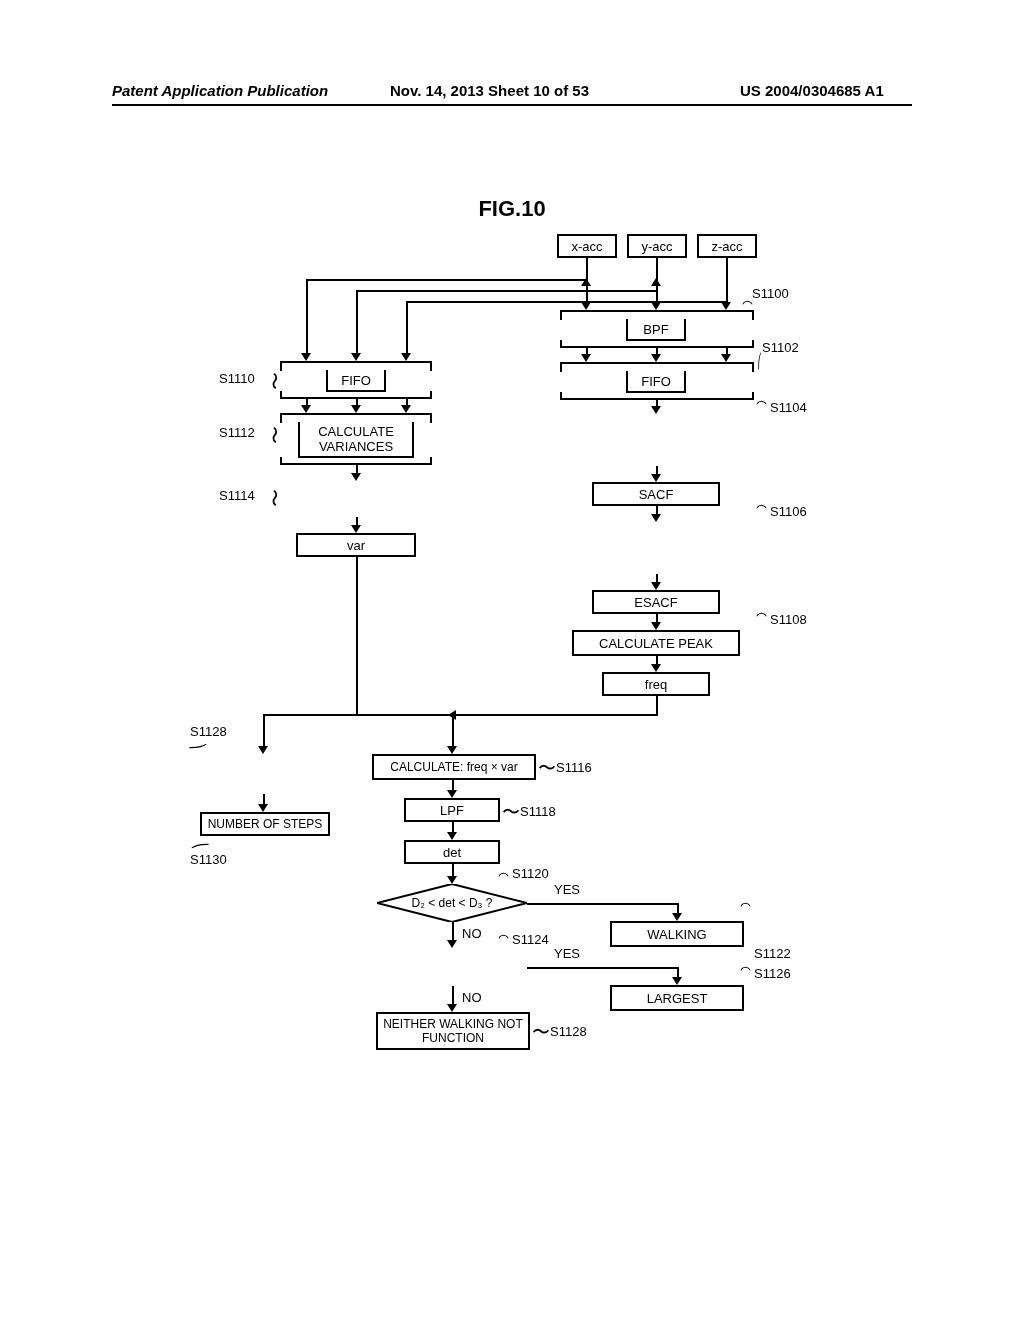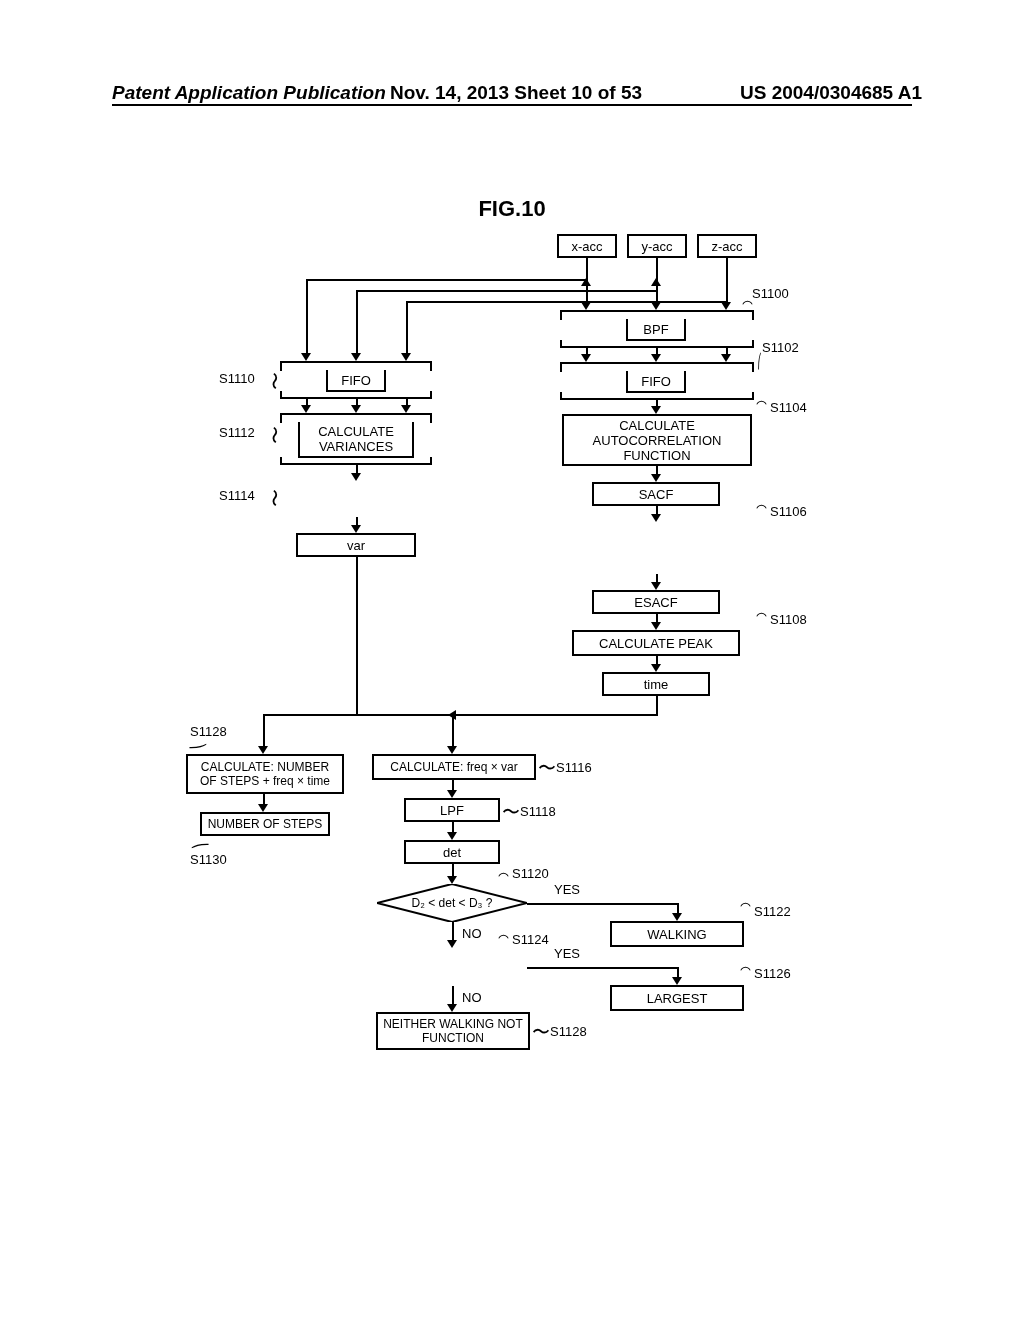--- a/index.html
+++ b/index.html
@@ -1,21 +1,21 @@
 <!DOCTYPE html>
 <html><head>
 <meta charset="utf-8">
 <style>
   * { box-sizing: border-box; margin: 0; padding: 0; }
   html, body { width: 1024px; height: 1320px; font-family: Arial, sans-serif; background: #fff; }
   .page { position: relative; width: 1024px; height: 1320px; }
 
   .hdr { position: absolute; top: 82px; left: 0; width: 1024px; }
   .hdr-line { position: absolute; top: 22px; left: 112px; width: 800px; height: 2px; background: #000; }
-  .hdr-left, .hdr-mid, .hdr-right { position: absolute; top: 0; font-size: 19px; font-weight: bold; font-style: italic; }
+  .hdr-left, .hdr-mid, .hdr-right { position: absolute; top: 0; font-size: 15px; font-weight: bold; font-style: italic; }
   .hdr-left { left: 112px; }
   .hdr-mid { left: 390px; font-style: normal; }
   .hdr-right { left: 740px; font-style: normal; }
 
   .fig-title { position: absolute; top: 196px; left: 0; width: 1024px; text-align: center; font-weight: bold; font-size: 22px; }
 
   .abs { position: absolute; }
   .box { border: 2px solid #000; background: #fff; display: flex; align-items: center; justify-content: center; text-align: center; font-size: 13px; padding: 2px 4px; }
   .small { font-size: 12px; }
   .lbl { font-size: 13px; }
@@ -100,21 +100,20 @@
 
   <div class="bus" style="left:560px; top:362px; width:194px; height:10px"></div>
   <div class="box abs" style="left:626px; top:371px; width:60px; height:22px; border-top:none">FIFO</div>
   <div class="merge" style="left:560px; top:392px; width:194px; height:8px"></div>
   <div class="vline" style="left:656px; top:400px; height:8px"></div>
   <div class="ah-d" style="left:651px; top:406px"></div>
 
   <div class="tilde abs" style="left:756px; top:396px">⁀</div>
   <div class="lbl abs" style="left:770px; top:400px">S1104</div>
 
-  <div class="box abs" style="left:562px; top:414px; width:190px; height:52px">CALCULATE AUTOCORRELATION FUNCTION</div>
   <div class="vline" style="left:656px; top:466px; height:10px"></div>
   <div class="ah-d" style="left:651px; top:474px"></div>
 
   <div class="box abs" style="left:592px; top:482px; width:128px; height:24px">SACF</div>
   <div class="vline" style="left:656px; top:506px; height:10px"></div>
   <div class="ah-d" style="left:651px; top:514px"></div>
   <div class="tilde abs" style="left:756px; top:500px">⁀</div>
   <div class="lbl abs" style="left:770px; top:504px">S1106</div>
 
   <div class="vline" style="left:656px; top:574px; height:10px"></div>
@@ -123,21 +122,21 @@
   <div class="box abs" style="left:592px; top:590px; width:128px; height:24px">ESACF</div>
   <div class="vline" style="left:656px; top:614px; height:10px"></div>
   <div class="ah-d" style="left:651px; top:622px"></div>
   <div class="tilde abs" style="left:756px; top:608px">⁀</div>
   <div class="lbl abs" style="left:770px; top:612px">S1108</div>
 
   <div class="box abs" style="left:572px; top:630px; width:168px; height:26px">CALCULATE PEAK</div>
   <div class="vline" style="left:656px; top:656px; height:10px"></div>
   <div class="ah-d" style="left:651px; top:664px"></div>
 
-  <div class="box abs" style="left:602px; top:672px; width:108px; height:24px">time</div>
+  <div class="box abs" style="left:602px; top:672px; width:108px; height:24px">freq</div>
   <div class="vline" style="left:656px; top:696px; height:18px"></div>
 
   <div class="lbl abs" style="left:219px; top:371px">S1110</div>
   <div class="tilde abs" style="left:265px; top:369px; transform:rotate(90deg)">〜</div>
 
   <div class="bus" style="left:280px; top:361px; width:152px; height:10px"></div>
   <div class="box abs" style="left:326px; top:370px; width:60px; height:22px; border-top:none">FIFO</div>
   <div class="merge" style="left:280px; top:391px; width:152px; height:8px"></div>
   <div class="vline" style="left:306px; top:399px; height:8px"></div>
   <div class="vline" style="left:356px; top:399px; height:8px"></div>
@@ -170,21 +169,20 @@
   <div class="ah-d" style="left:258px; top:746px"></div>
 
   <div class="vline" style="left:452px; top:714px; height:34px"></div>
   <div class="ah-d" style="left:447px; top:746px"></div>
 
   <div class="abs" style="left:448px; top:710px; width:0;height:0;border-top:5px solid transparent;border-bottom:5px solid transparent;border-right:8px solid #000"></div>
 
   <div class="lbl abs" style="left:190px; top:724px">S1128</div>
   <div class="bracket abs" style="left:194px; top:738px; transform:rotate(90deg)">⎞</div>
 
-  <div class="box abs" style="left:186px; top:754px; width:158px; height:40px; font-size:12px">CALCULATE: NUMBER OF STEPS + freq × time</div>
   <div class="vline" style="left:263px; top:794px; height:12px"></div>
   <div class="ah-d" style="left:258px; top:804px"></div>
   <div class="box abs" style="left:200px; top:812px; width:130px; height:24px; font-size:12px">NUMBER OF STEPS</div>
   <div class="bracket abs" style="left:196px; top:838px; transform:rotate(270deg)">⎞</div>
   <div class="lbl abs" style="left:190px; top:852px">S1130</div>
 
   <div class="box abs" style="left:372px; top:754px; width:164px; height:26px; font-size:12px">CALCULATE: freq × var</div>
   <div class="tilde abs" style="left:538px; top:756px">〜</div>
   <div class="lbl abs" style="left:556px; top:760px">S1116</div>
   <div class="vline" style="left:452px; top:780px; height:12px"></div>
@@ -207,21 +205,21 @@
         <polygon points="75,0 150,19 75,38 0,19" fill="#fff" stroke="#000" stroke-width="2"></polygon>
       </svg>
     <div class="dtxt">D₂ &lt; det &lt; D₃ ?</div>
   </div>
 
   <div class="lbl abs small" style="left:554px; top:882px">YES</div>
   <div class="hline" style="left:527px; top:903px; width:150px"></div>
   <div class="vline" style="left:677px; top:903px; height:12px"></div>
   <div class="ah-d" style="left:672px; top:913px"></div>
   <div class="tilde abs" style="left:740px; top:898px">⁀</div>
-  <div class="lbl abs" style="left:754px; top:904px">S1122</div>
+  <div class="lbl abs" style="left:754px; top:946px">S1122</div>
   <div class="box abs" style="left:610px; top:921px; width:134px; height:26px">WALKING</div>
 
   <div class="vline" style="left:452px; top:922px; height:20px"></div>
   <div class="ah-d" style="left:447px; top:940px"></div>
   <div class="lbl abs small" style="left:462px; top:926px">NO</div>
   <div class="tilde abs" style="left:498px; top:930px">⁀</div>
   <div class="lbl abs" style="left:512px; top:932px">S1124</div>
 
 
   <div class="lbl abs small" style="left:554px; top:946px">YES</div>

